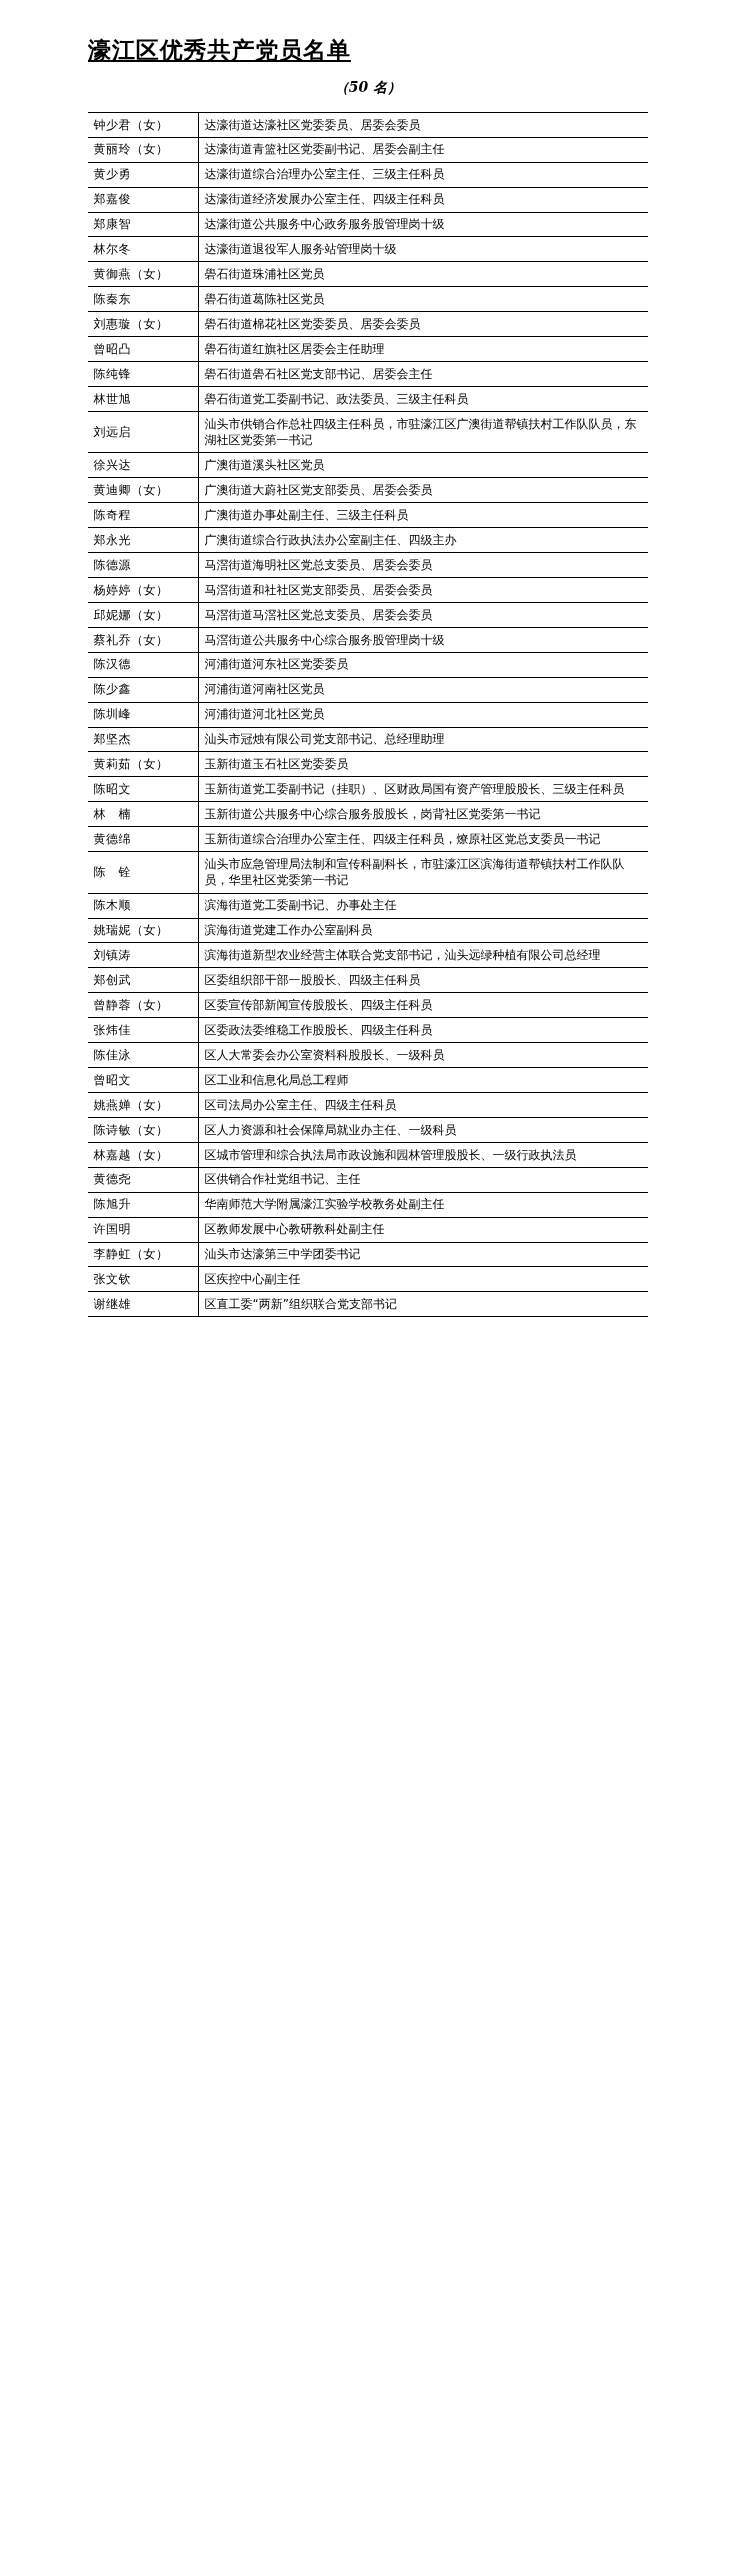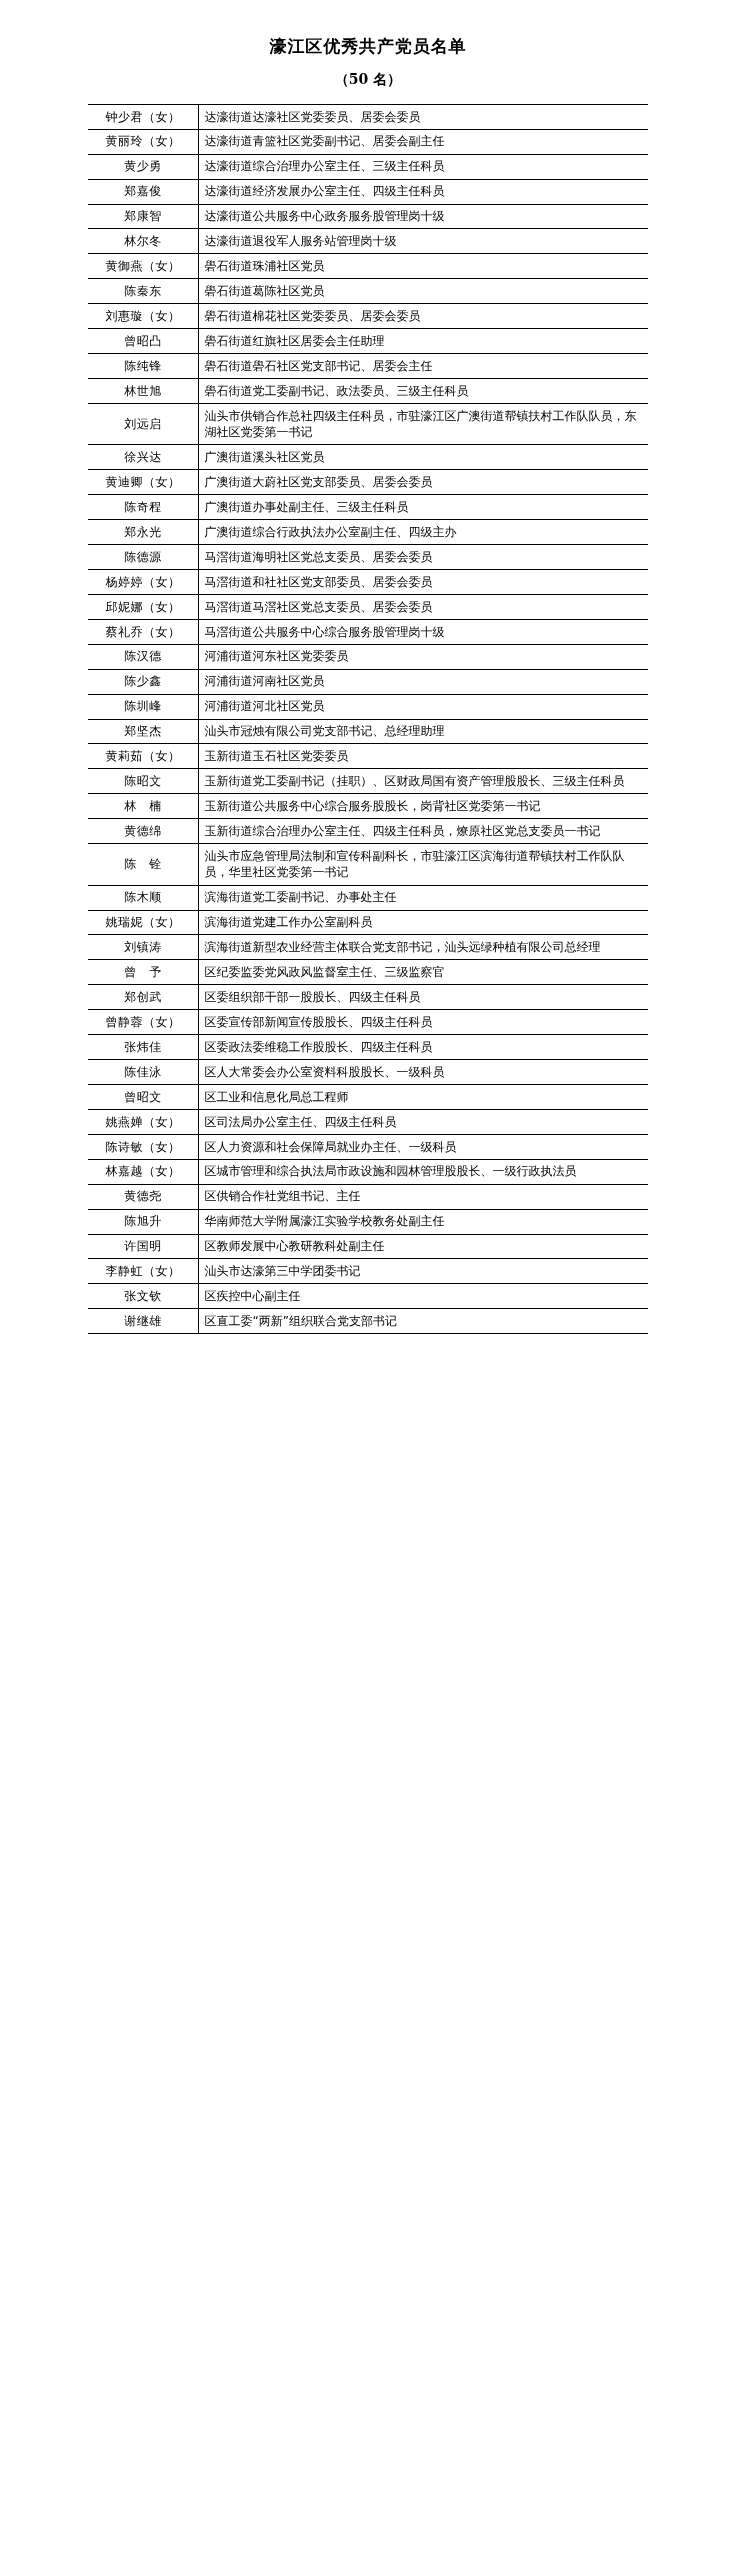--- a/index.html
+++ b/index.html
@@ -12,54 +12,55 @@
     min-height: 2576px;
     font-family: "Liberation Serif", serif;
     color: #000000;
   }
   .page {
     width: 736px;
     box-sizing: border-box;
     padding: 26px 88px 18.4px 88px;
   }
   .doc-title {
-    text-align: center;
-    font-size: 17px;
+    text-align: left;
+    font-size: 23px;
     font-weight: bold;
     letter-spacing: 0.9px;
     margin: 9.2px 0 13px 0;
     font-family: "DejaVu Serif", serif;
+    text-decoration: underline;
   }
   .doc-subtitle {
     text-align: center;
     font-size: 14px;
     font-weight: bold;
     margin: 0 0 14.7px 0;
     font-family: "DejaVu Serif", serif;
+    font-style: italic;
   }
   table.roster {
     width: 100%;
     border-collapse: collapse;
     table-layout: fixed;
     border-top: 1.8px solid #000;
     border-bottom: 1.8px solid #000;
   }
   table.roster td {
     border-top: 0.9px solid #000;
     border-bottom: 0.9px solid #000;
     padding: 3.7px 5.5px;
     font-size: 12px;
     line-height: 1.38;
     vertical-align: middle;
     font-family: "DejaVu Sans", sans-serif;
   }
   td.name {
     width: 99px;
     border-right: 0.9px solid #000;
-    text-align: center;
     white-space: nowrap;
     letter-spacing: 0.5px;
   }
   td.info {
     text-align: left;
   }
 </style>
 </head>
 <body>
 
@@ -194,24 +195,20 @@
         </tr>
         <tr>
           <td class="name">姚瑞妮（女）</td>
           <td class="info">滨海街道党建工作办公室副科员</td>
         </tr>
         <tr>
           <td class="name">刘镇涛</td>
           <td class="info">滨海街道新型农业经营主体联合党支部书记，汕头远绿种植有限公司总经理</td>
         </tr>
         <tr>
-          <td class="name">曾　予</td>
-          <td class="info">区纪委监委党风政风监督室主任、三级监察官</td>
-        </tr>
-        <tr>
           <td class="name">郑创武</td>
           <td class="info">区委组织部干部一股股长、四级主任科员</td>
         </tr>
         <tr>
           <td class="name">曾静蓉（女）</td>
           <td class="info">区委宣传部新闻宣传股股长、四级主任科员</td>
         </tr>
         <tr>
           <td class="name">张炜佳</td>
           <td class="info">区委政法委维稳工作股股长、四级主任科员</td>

